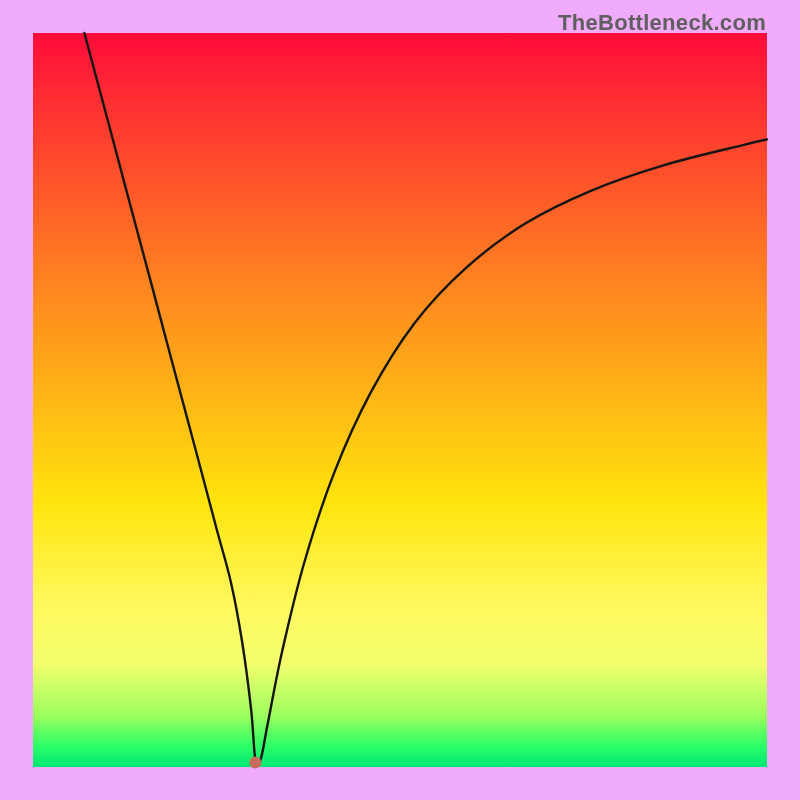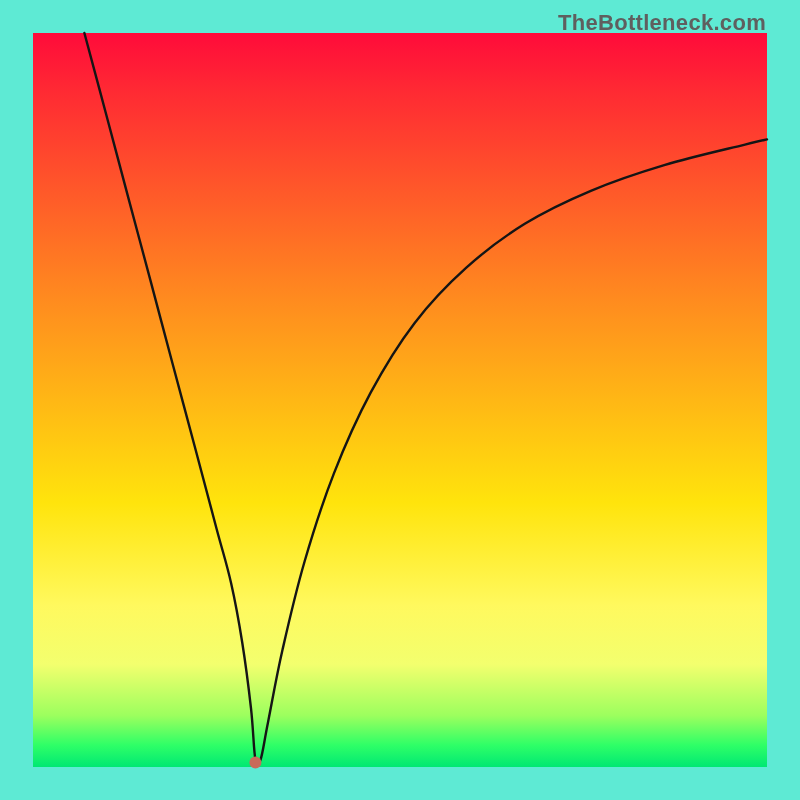--- a/index.html
+++ b/index.html
@@ -1,21 +1,21 @@
 <!DOCTYPE html>
 <html><head>
 <meta charset="utf-8">
 <style>
   * { margin: 0; padding: 0; box-sizing: border-box; }
   html, body { width: 800px; height: 800px; overflow: hidden; background: #000; }
   .stage {
     position: relative;
     width: 800px;
     height: 800px;
-    background: #5eead4;
+    background: #f0abfc;
   }
   .plot-area {
     position: absolute;
     left: 33px;
     top: 33px;
     width: 734px;
     height: 734px;
     
     background: linear-gradient(to bottom,
       #ff0b3a 0%,

